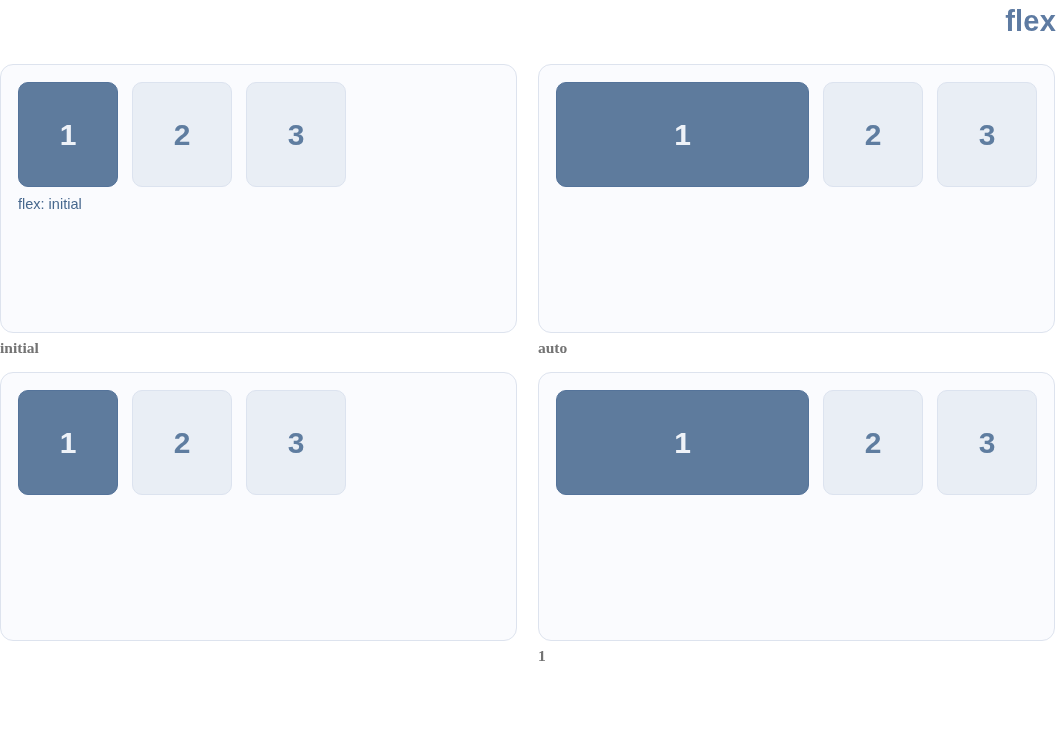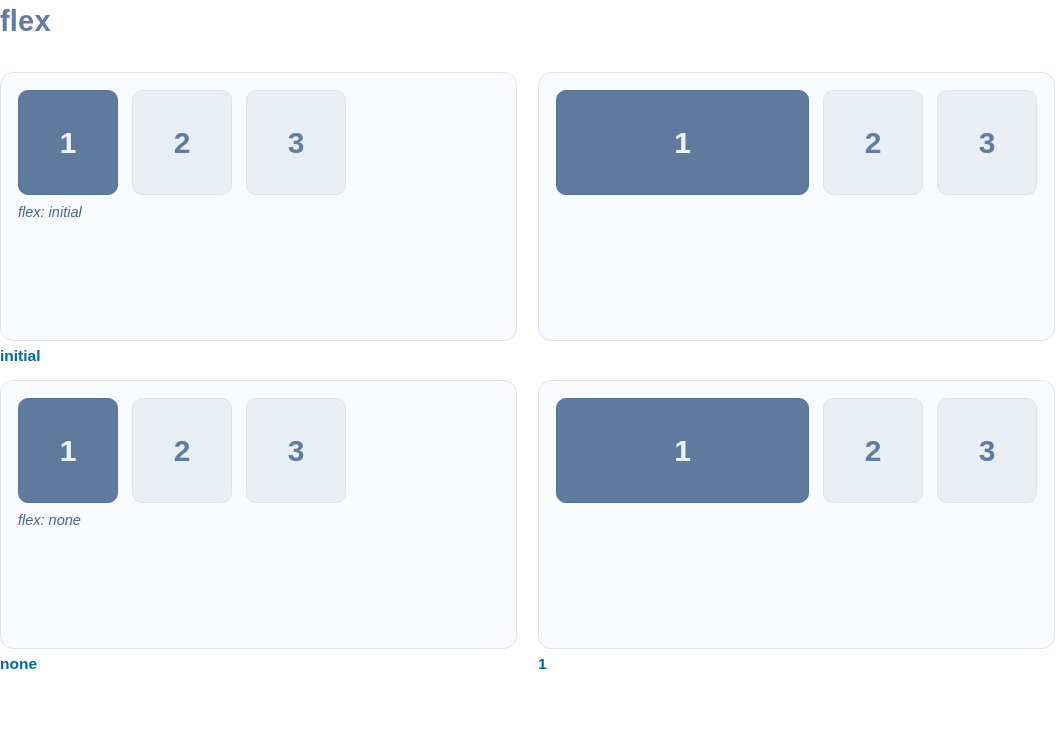--- a/index.html
+++ b/index.html
@@ -6,27 +6,28 @@
   html, body { background: #ffffff; }
   body {
     width: 1056px;
     height: 733px;
     font-family: "Liberation Sans", "DejaVu Sans", sans-serif;
     overflow: hidden;
   }
   .page { width: 1056px; height: 733px; position: relative; }
 
   .title {
-    text-align: left;
+    text-align: right;
     font-size: 29px;
     font-weight: bold;
     color: #5e7ba2;
     padding-top: 5px;
-    margin-bottom: 34px;
+    margin-bottom: 26px;
     letter-spacing: 0.2px;
+    padding-left: 19px;
   }
 
   .grid {
     display: grid;
     grid-template-columns: 517px 517px;
     column-gap: 21px;
     row-gap: 0;
   }
 
   .example { display: block; }
@@ -64,29 +65,29 @@
     border-color: #54739a;
     color: #eef2f8;
   }
   .card.grow .box.dark { flex: 1 1 auto; }
 
   .prop-label {
     margin-top: 9px;
     font-size: 14.5px;
     color: #47688e;
     font-weight: normal;
-    font-style: italic;
   }
 
   .caption {
     margin-top: 6px;
     margin-bottom: 15px;
     font-size: 15.5px;
     font-weight: bold;
-    color: #0369a1;
+    color: #737373;
+    font-family: Liberation Serif, serif;
   }
 </style>
 </head>
 <body>
 
 <div class="page">
 
   <div class="title">flex</div>
 
   <div class="grid">
@@ -104,32 +105,31 @@
     </div>
 
     <div class="example">
       <div class="card grow">
         <div class="row">
           <div class="box dark">1</div>
           <div class="box">2</div>
           <div class="box">3</div>
         </div>
       </div>
+      <div class="caption">auto</div>
     </div>
 
     <div class="example">
       <div class="card">
         <div class="row">
           <div class="box dark">1</div>
           <div class="box">2</div>
           <div class="box">3</div>
         </div>
-        <div class="prop-label">flex: none</div>
       </div>
-      <div class="caption">none</div>
     </div>
 
     <div class="example">
       <div class="card grow">
         <div class="row">
           <div class="box dark">1</div>
           <div class="box">2</div>
           <div class="box">3</div>
         </div>
       </div>

